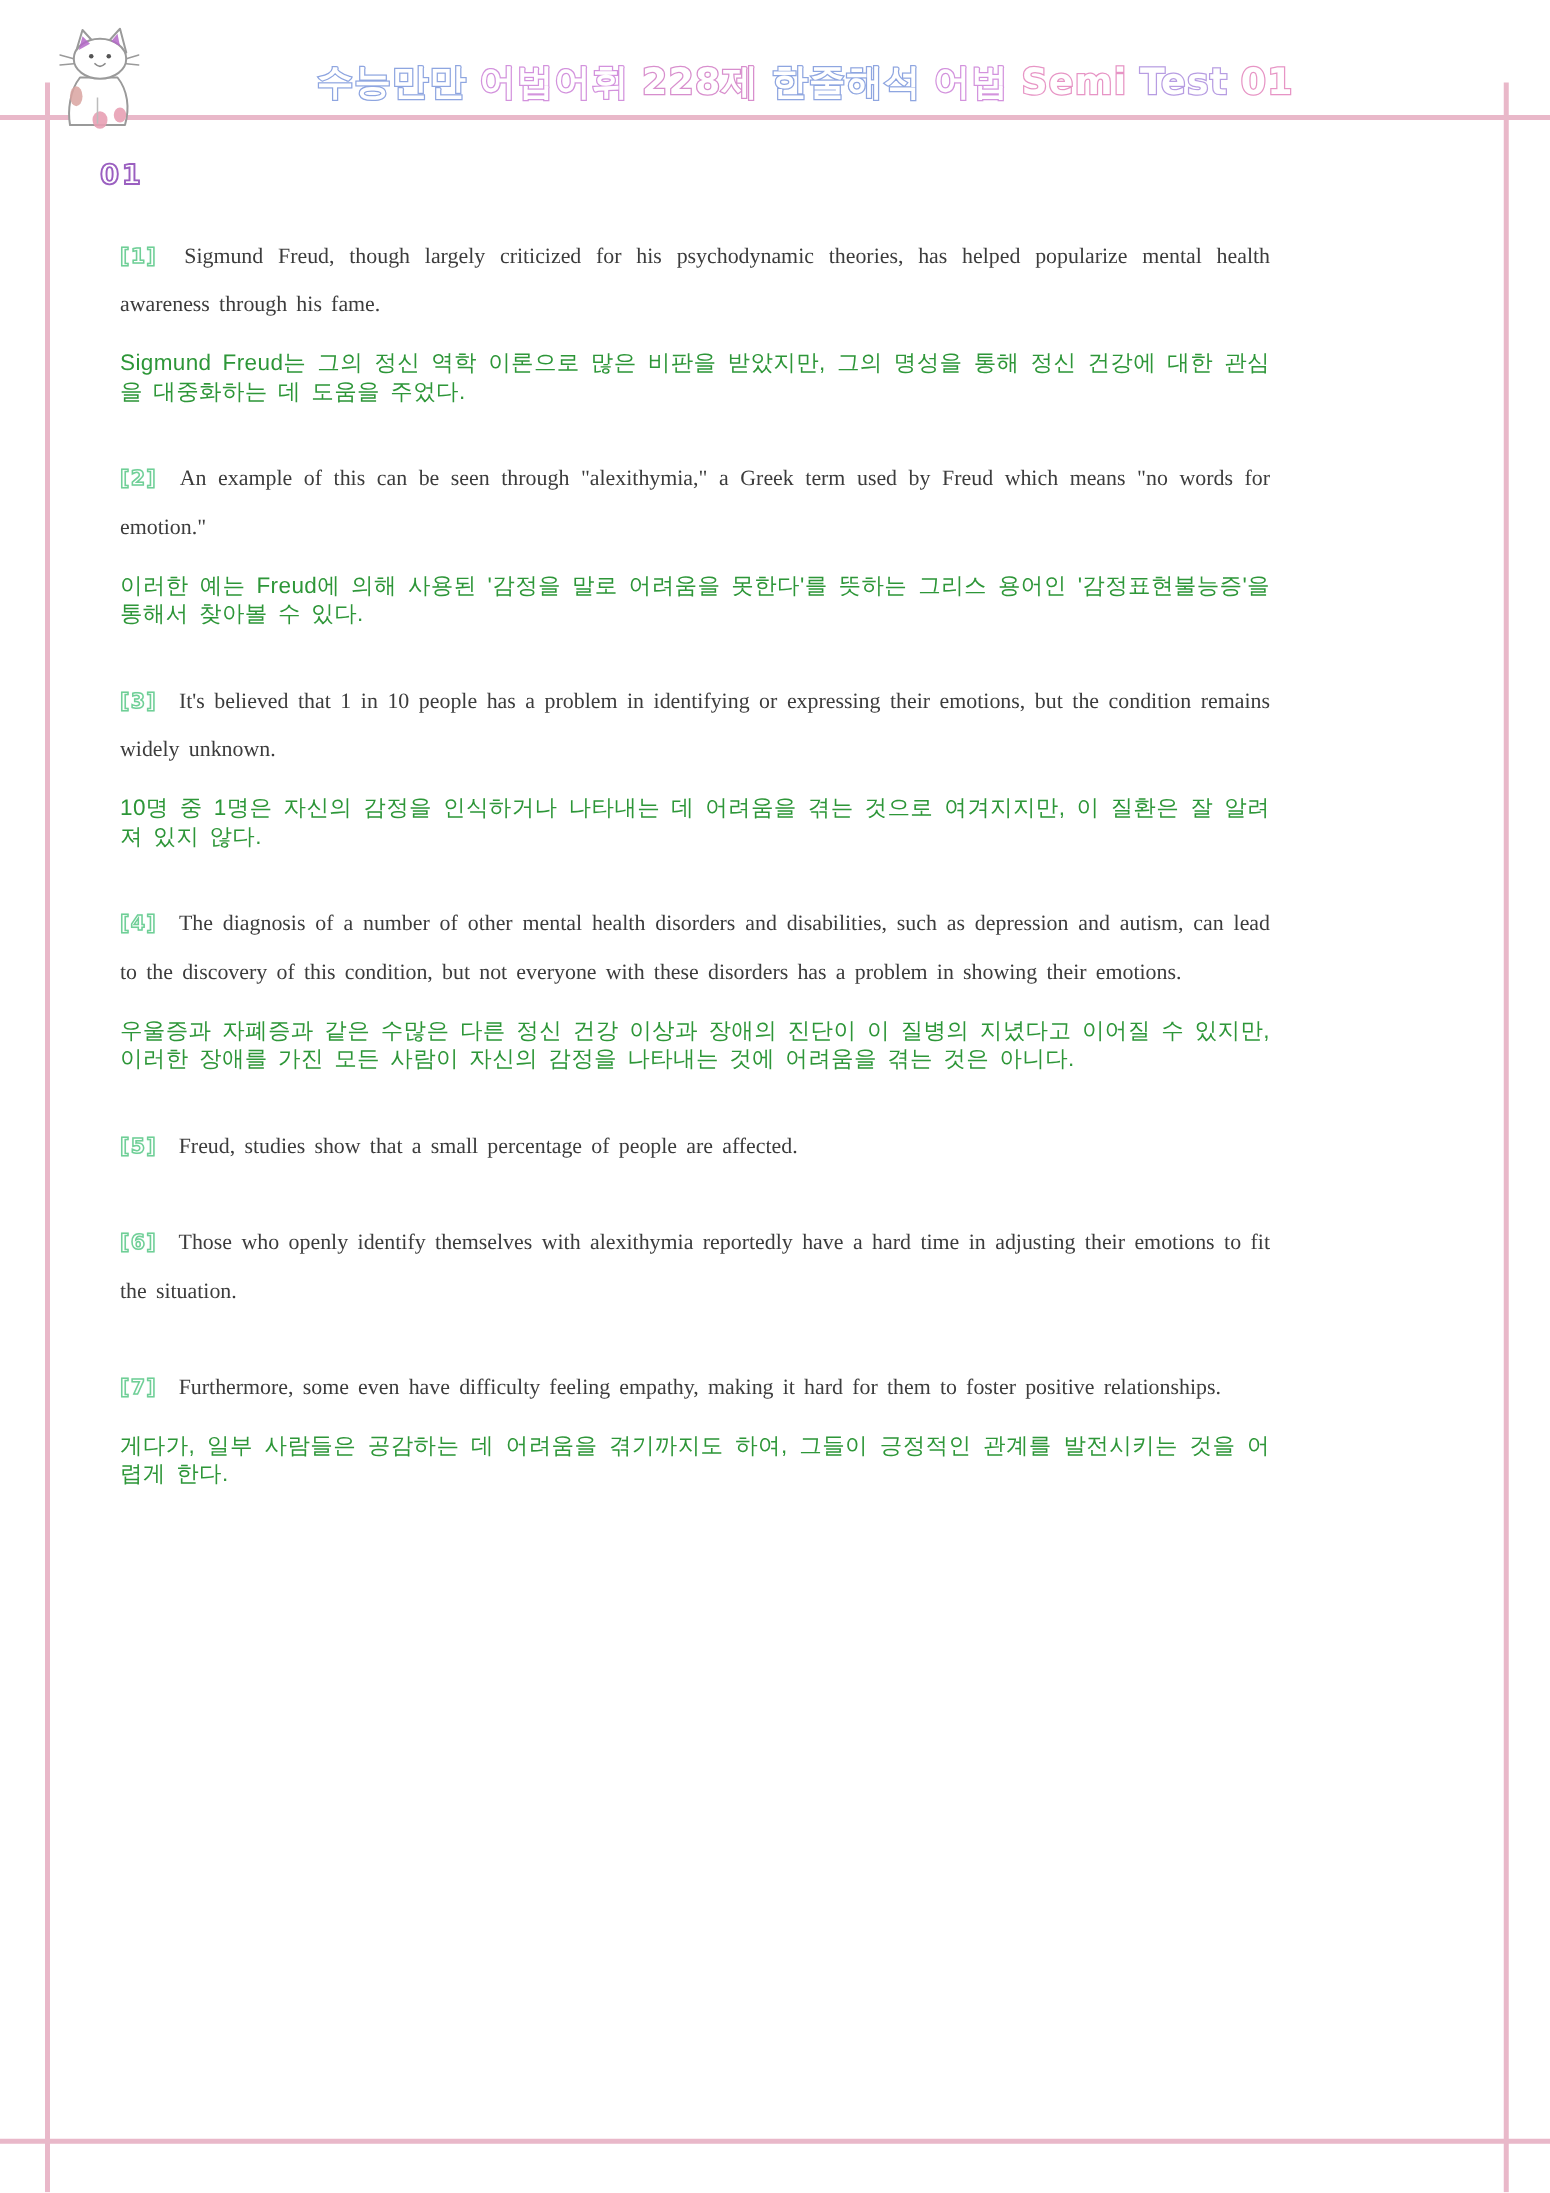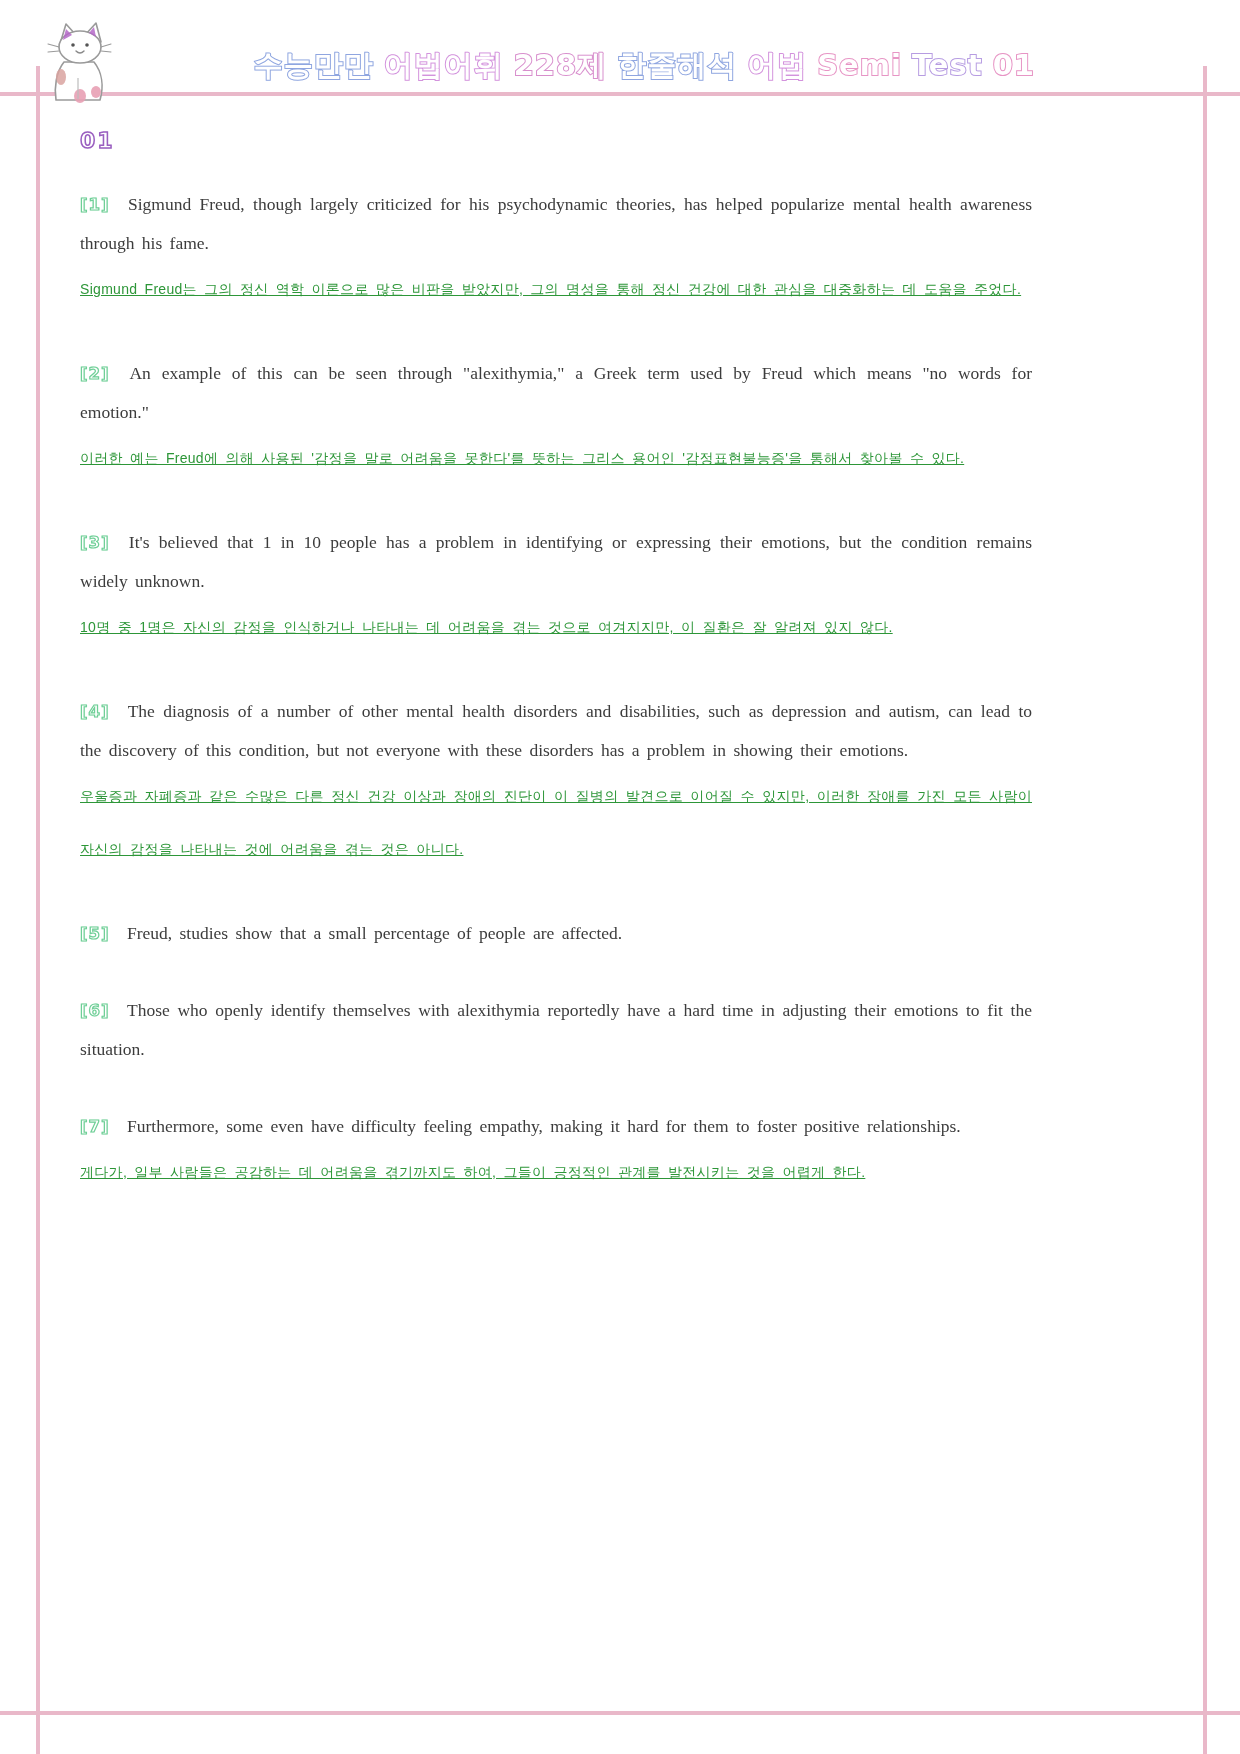--- a/index.html
+++ b/index.html
@@ -44,42 +44,42 @@
   .section-num{
     font-family:"DejaVu Sans","Liberation Sans",sans-serif;
     font-weight:700;font-size:22px;letter-spacing:2px;
     color:#ffffff;
     -webkit-text-stroke:1.5px var(--section-purple);
     text-shadow:0 0 1px var(--section-purple);
     margin:0 0 32px 0;
   }
 
   .para{margin:0 0 38px 0;}
-  .para p{margin:0;}
+  .para p{margin:16px;}
   .en{
     color:var(--english-text);
     font-size:17.5px;line-height:39px;
     text-align:justify;
     word-spacing:3px;
   }
   .marker{
     font-family:"DejaVu Sans","Liberation Sans",sans-serif;
     font-weight:700;font-size:16.5px;
     color:#ffffff;
     -webkit-text-stroke:1.2px var(--marker-green);
     text-shadow:0 0 1px var(--marker-green);
     margin-right:10px;
     letter-spacing:1px;
   }
   .ko{
     color:var(--korean-green);
     font-family:"Liberation Sans","DejaVu Sans",sans-serif;
-    font-size:14px;line-height:53px;
+    font-size:18px;line-height:23px;
     text-align:justify;
-    word-spacing:3px;letter-spacing:0.3px;text-decoration:underline;
+    word-spacing:3px;letter-spacing:0.3px;
   }
 </style>
 </head>
 <body>
 
 <div class="page">
 
   <div class="line-h top"></div>
   <div class="line-h bottom"></div>
   <div class="line-v left"></div>
@@ -133,21 +133,21 @@
     <p class="ko">이러한 예는 Freud에 의해 사용된 '감정을 말로 어려움을 못한다'를 뜻하는 그리스 용어인 '감정표현불능증'을 통해서 찾아볼 수 있다.</p>
   </article>
 
   <article class="para">
     <p class="en"><span class="marker">[3]</span><span> It's believed that 1 in 10 people has a problem in identifying or expressing their emotions, but the condition remains widely unknown.</span></p>
     <p class="ko">10명 중 1명은 자신의 감정을 인식하거나 나타내는 데 어려움을 겪는 것으로 여겨지지만, 이 질환은 잘 알려져 있지 않다.</p>
   </article>
 
   <article class="para">
     <p class="en"><span class="marker">[4]</span><span> The diagnosis of a number of other mental health disorders and disabilities, such as depression and autism, can lead to the discovery of this condition, but not everyone with these disorders has a problem in showing their emotions.</span></p>
-    <p class="ko">우울증과 자폐증과 같은 수많은 다른 정신 건강 이상과 장애의 진단이 이 질병의 발견으로 이어질 수 있지만, 이러한 장애를 가진 모든 사람이 자신의 감정을 나타내는 것에 어려움을 겪는 것은 아니다.</p>
+    <p class="ko">우울증과 자폐증과 같은 수많은 다른 정신 건강 이상과 장애의 진단이 이 질병의 지녔다고 이어질 수 있지만, 이러한 장애를 가진 모든 사람이 자신의 감정을 나타내는 것에 어려움을 겪는 것은 아니다.</p>
   </article>
 
   <article class="para">
     <p class="en"><span class="marker">[5]</span><span> Freud, studies show that a small percentage of people are affected.</span></p>
   </article>
 
   <article class="para">
     <p class="en"><span class="marker">[6]</span><span> Those who openly identify themselves with alexithymia reportedly have a hard time in adjusting their emotions to fit the situation.</span></p>
   </article>
 

